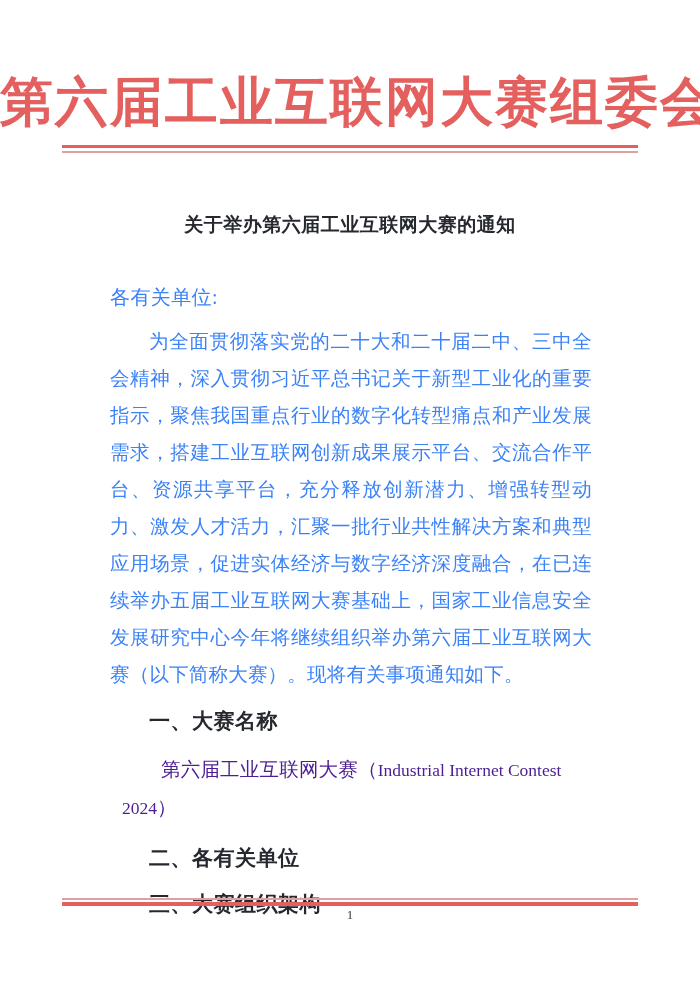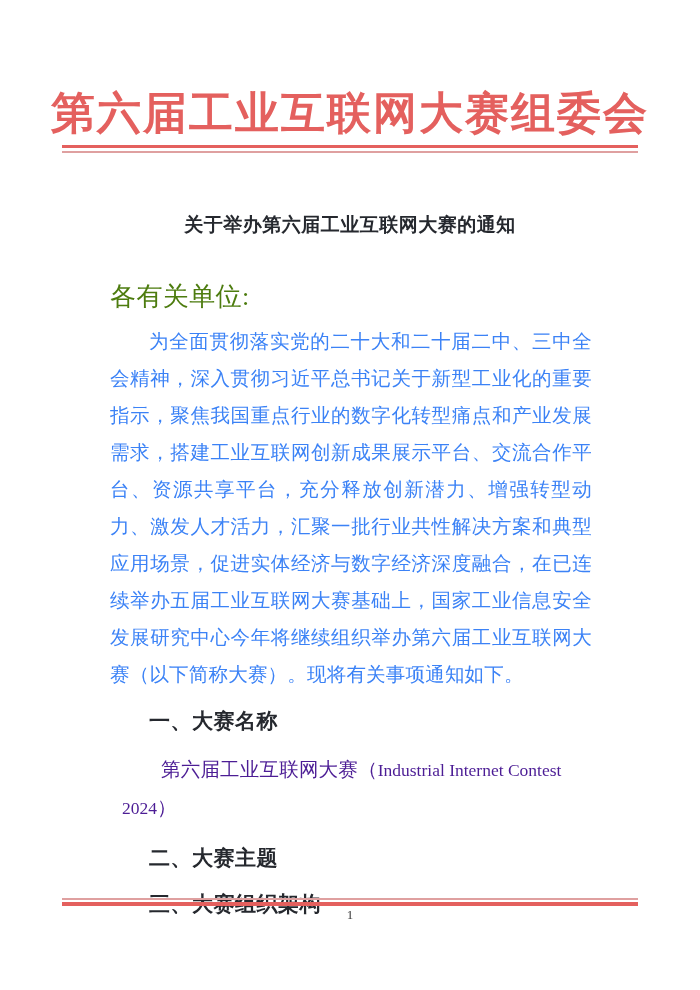--- a/index.html
+++ b/index.html
@@ -31,26 +31,26 @@
     position: absolute;
     left: 0;
     top: 0;
     width: 700px;
     height: 160px;
   }
 
   .letterhead-title {
     position: absolute;
     left: 0;
-    top: 86px;
+    top: 74px;
     width: 700px;
     text-align: center;
     color: #e4605e;
     font-family: "Liberation Serif", "DejaVu Serif", serif;
-    font-size: 44px;
+    font-size: 53px;
     font-weight: 700;
     letter-spacing: 2px;
     line-height: 56px;
     white-space: nowrap;
   }
 
   .letterhead-rule {
     position: absolute;
     left: 62px;
     top: 145px;
@@ -91,24 +91,24 @@
 
   
   .body-area {
     position: absolute;
     left: 110px;
     top: 283px;
     width: 482px;
   }
 
   .salutation {
-    font-size: 26px;
+    font-size: 20px;
     line-height: 28px;
     letter-spacing: 0.4px;
-    color: #4d7c0f;
+    color: #3b82f6;
     margin: 0 0 12px 0;
     font-family: Liberation Serif, serif;
   }
 
   .para {
     font-size: 19.5px;
     line-height: 37px;
     letter-spacing: 0.2px;
     color: #3b82f6;
     margin: 0;
@@ -209,21 +209,21 @@
     <p class="salutation">各有关单位:</p>
 
     <p class="para">为全面贯彻落实党的二十大和二十届二中、三中全会精神，深入贯彻习近平总书记关于新型工业化的重要指示，聚焦我国重点行业的数字化转型痛点和产业发展需求，搭建工业互联网创新成果展示平台、交流合作平台、资源共享平台，充分释放创新潜力、增强转型动力、激发人才活力，汇聚一批行业共性解决方案和典型应用场景，促进实体经济与数字经济深度融合，在已连续举办五届工业互联网大赛基础上，国家工业信息安全发展研究中心今年将继续组织举办第六届工业互联网大赛（以下简称大赛）。现将有关事项通知如下。</p>
 
     <div class="section">
       <p class="section-heading">一、大赛名称</p>
       <p class="section-body"><span>第六届工业互联网大赛（</span><span class="en">Industrial Internet Contest 2024</span><span>）</span></p>
     </div>
 
     <div class="section">
-      <p class="section-heading">二、大赛主题</p>
+      <p class="section-heading">二、各有关单位</p>
     </div>
 
     <div class="section">
       <p class="section-heading">三、大赛组织架构</p>
     </div>
 
   </div>
 
   <div class="footer">
     <div class="footer-rule">

